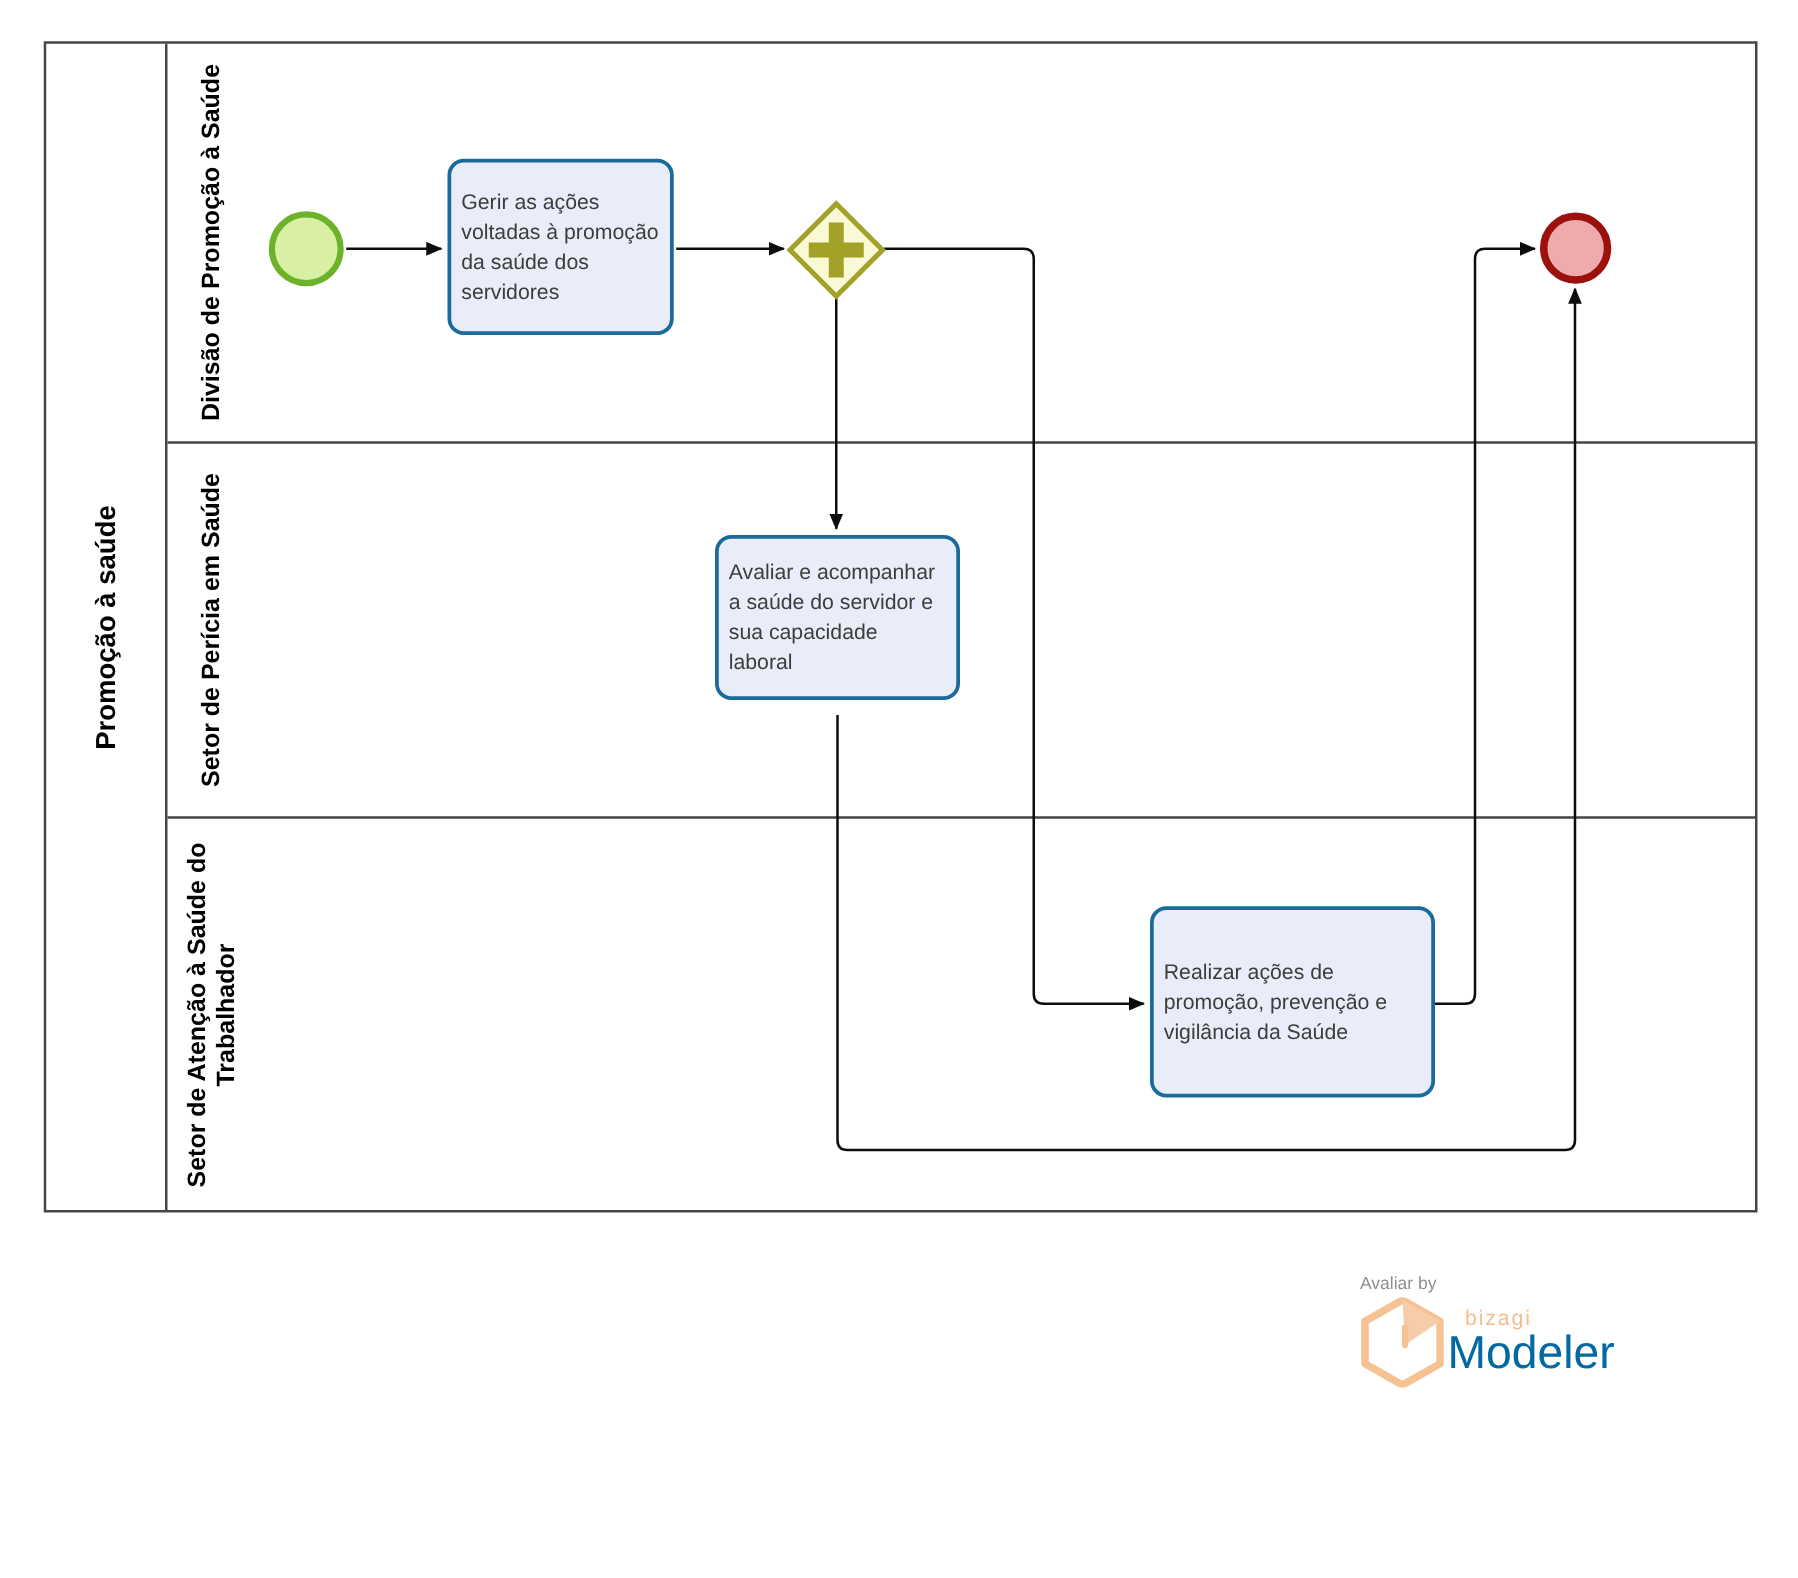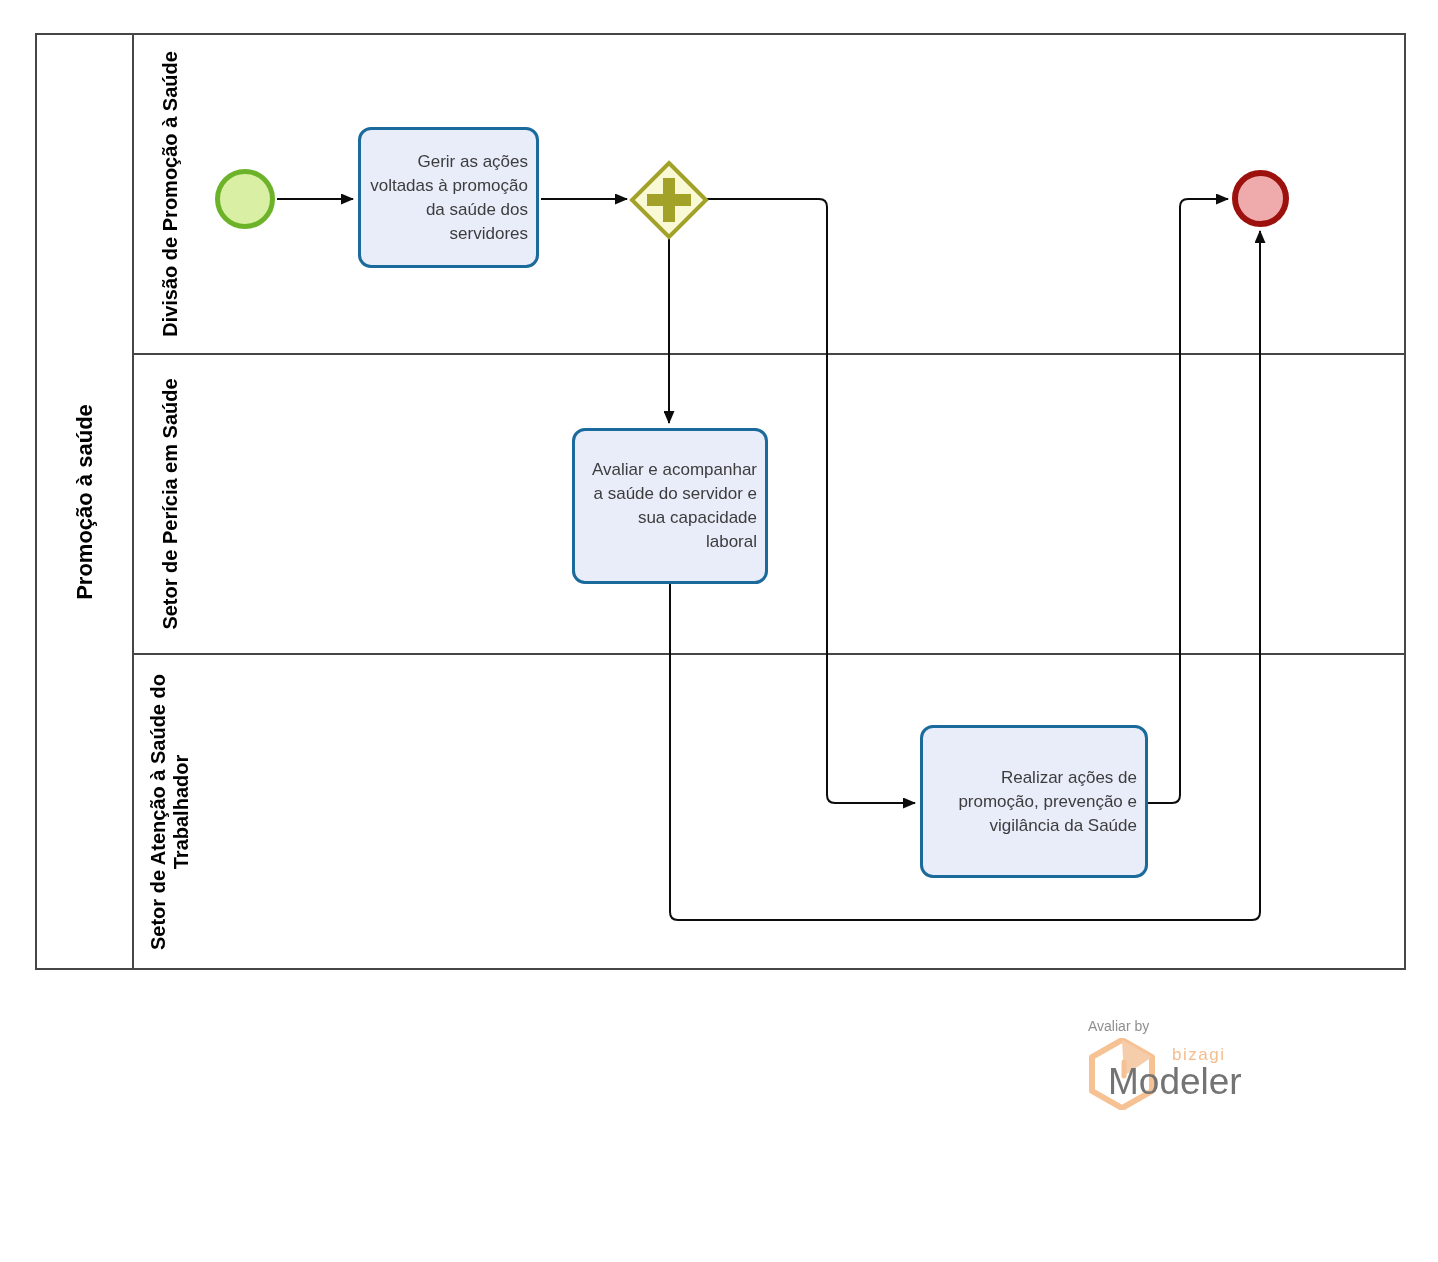--- a/index.html
+++ b/index.html
@@ -35,45 +35,45 @@
   }
   .lane-3 .lane-label span{
     white-space:normal;width:330px;text-align:center;line-height:1.15;
   }
 
   
   .task{
     position:absolute;box-sizing:border-box;
     border:3px solid #1a6a9b;background:#e9edfa;border-radius:13px;
     display:flex;align-items:center;justify-content:center;
-    text-align:right;color:#3d3d3d;font-size:17px;line-height:24px;
+    text-align:left;color:#3d3d3d;font-size:17px;line-height:24px;
     padding:4px 8px;
   }
   #task-gerir{left:358px;top:127px;width:181px;height:141px;}
-  #task-avaliar{left:572px;top:428px;width:196px;height:156px;}
+  #task-avaliar{left:572px;top:428px;width:196px;height:132px;}
   #task-realizar{left:920px;top:725px;width:228px;height:153px;}
 
   .event{position:absolute;border-radius:50%;box-sizing:border-box;}
   .event-start{
     left:215px;top:169px;width:60px;height:60px;
     border:5px solid #6cb32a;background:#d9f0a4;
   }
   .event-end{
     left:1232px;top:170px;width:57px;height:57px;
     border:6px solid #9c100d;background:#efabac;
   }
   .gateway{left:628px;top:159px;width:82px;height:82px;}
 
   .connectors{left:0;top:0;width:1438px;height:1262px;pointer-events:none;}
 
   
   .powered-by{left:1088px;top:1018px;font-size:14px;color:#8f8f8f;}
   .brand-icon{left:1088px;top:1038px;width:68px;height:72px;}
   .brand-name{left:1172px;top:1045px;font-size:17px;color:#f5bd8e;letter-spacing:1.5px;}
-  .brand-product{left:1108px;top:1062px;font-size:37px;color:#737373;line-height:1.1;}
+  .brand-product{left:1158px;top:1062px;font-size:37px;color:#0369a1;line-height:1.1;}
 </style>
 </head>
 <body>
 
 <div class="abs pool">
   <div class="pool-header">
     <span class="pool-title">Promoção à saúde</span>
   </div>
   <div class="lanes">
     <div class="lane lane-1">

